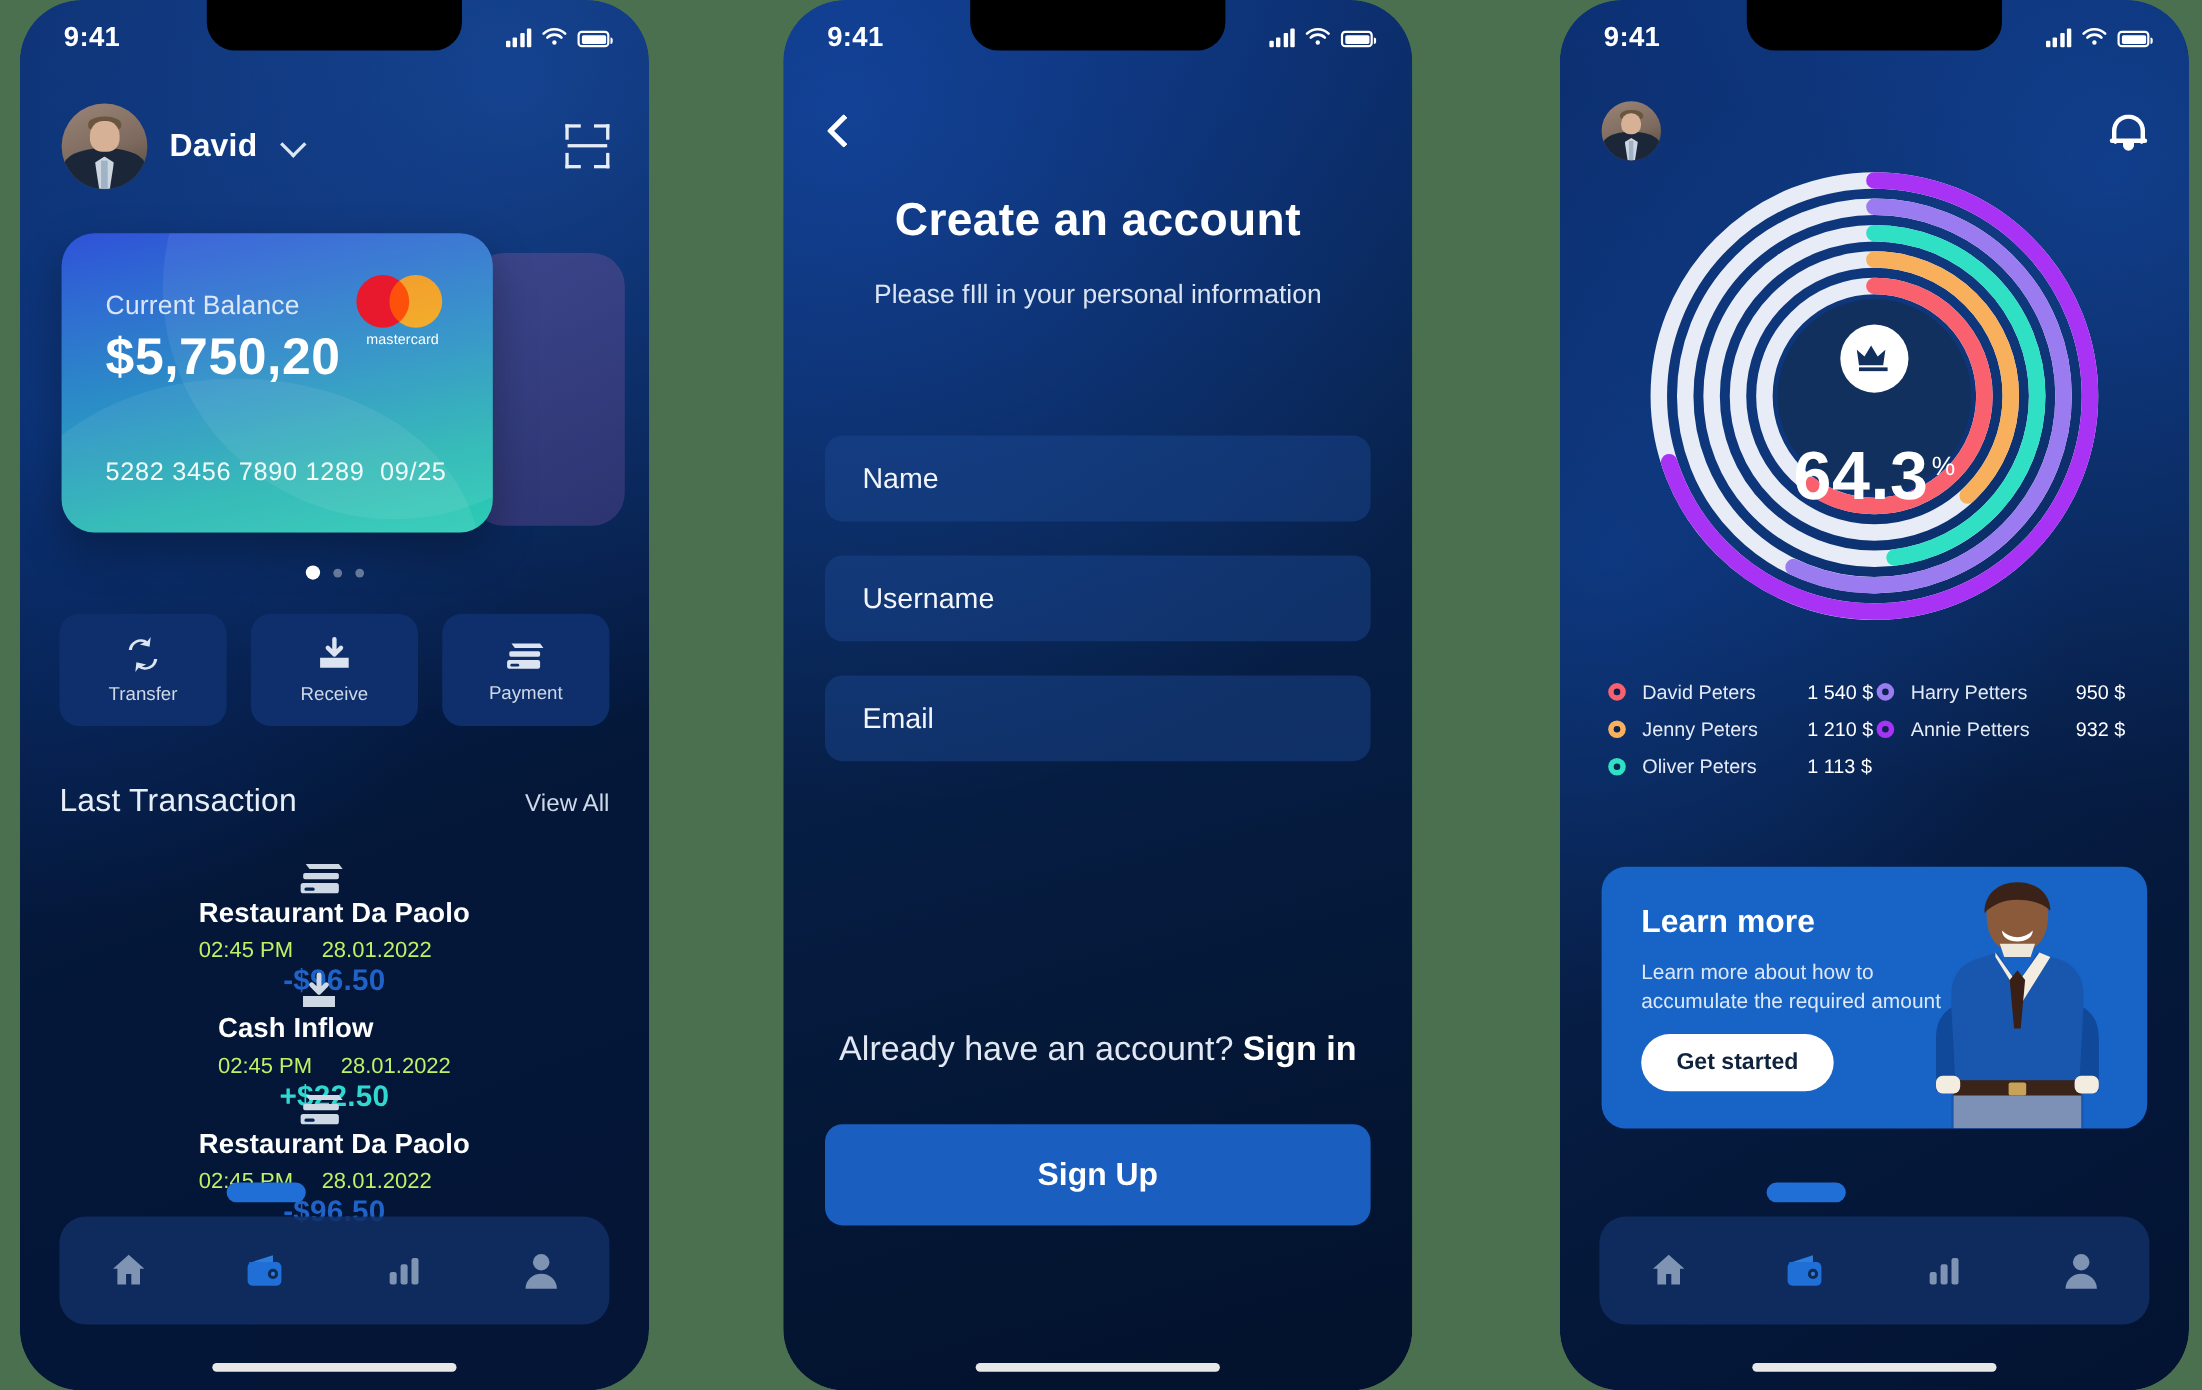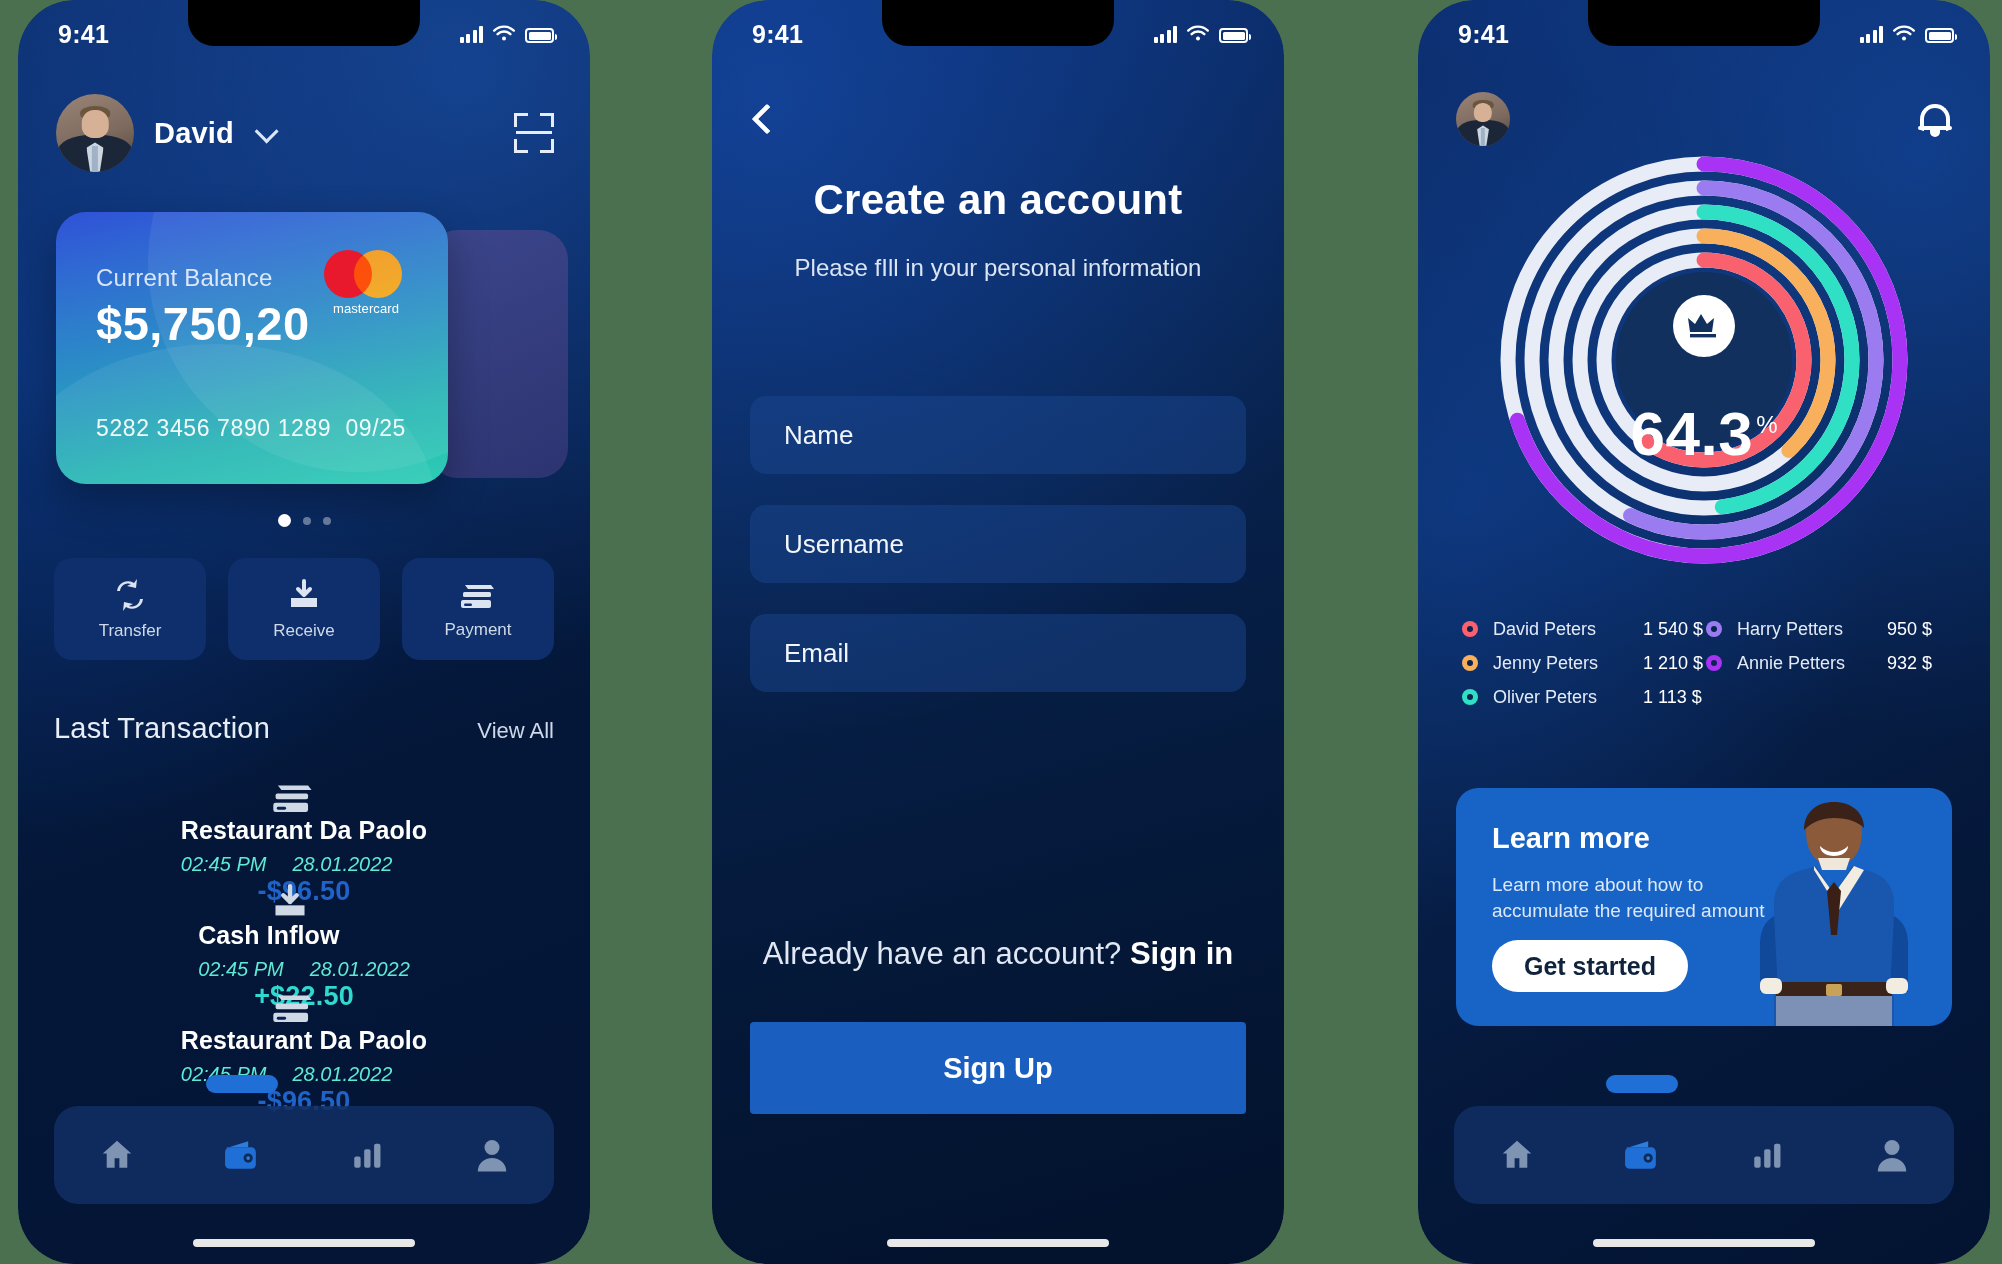--- a/index.html
+++ b/index.html
@@ -173,21 +173,21 @@
   .lt-title { font-size: 29px; color: #e8eef8; letter-spacing: .2px; }
   .lt-all { font-size: 22px; color: #cdd8e8; }
 
   .tx-list { position: absolute; top: 778px; left: 36px; right: 36px; z-index: 9; }
   .tx {
     display: flex; align-items: center; height: 105px; flex-direction: column;
   }
   .tx-ic { width: 66px; flex: none; display: flex; align-items: center; justify-content: flex-start; }
   .tx-mid { flex: 1; }
   .tx-name { font-size: 25px; font-weight: 700; color: #fff; margin-bottom: 8px; letter-spacing: .1px; }
-  .tx-meta { font-size: 20px; color: #5eead4; display: flex; gap: 26px; font-style: italic; }
+  .tx-meta { font-size: 20px; color: #bef264; display: flex; gap: 26px; }
   .tx-amt { font-size: 27px; font-weight: 700; letter-spacing: .2px; }
   .tx-amt.neg { color: #1f63c9; }
   .tx-amt.pos { color: #2fd9cf; }
 
   .navbar {
     position: absolute; bottom: 60px; left: 36px; right: 36px; height: 98px;
     border-radius: 24px; background: rgba(17,47,100,.86);
     display: flex; align-items: center; justify-content: space-around; z-index: 20;
   }
   .navbar .tab { width: 60px; height: 60px; display: flex; align-items: center; justify-content: center; position: relative; }
@@ -204,21 +204,21 @@
   .fields { position: absolute; top: 396px; left: 38px; right: 38px; z-index: 9; }
   .field {
     height: 78px; border-radius: 16px; background: rgba(28,72,145,.48);
     display: flex; align-items: center; padding: 0 34px; margin-bottom: 31px;
   }
   .field span { font-size: 26px; color: #f2f6fc; }
   .p2-signin { position: absolute; bottom: 292px; left: 0; right: 0; text-align: center; font-size: 31px; color: #e1e8f4; z-index: 9; }
   .p2-signin b { font-weight: 700; color: #fff; }
   .p2-cta {
     position: absolute; bottom: 150px; left: 38px; right: 38px; height: 92px;
-    border-radius: 4px; background: #1a5fc0;
+    border-radius: 16px; background: #1a5fc0;
     display: flex; align-items: center; justify-content: center;
     font-size: 29px; font-weight: 700; color: #fff; z-index: 9;
   }
 
   
   .p3-header { position: absolute; top: 92px; left: 38px; right: 38px; display: flex; align-items: center; justify-content: space-between; z-index: 10; }
   .avatar-sm { width: 54px; height: 54px; }
   .bell { width: 34px; height: 40px; position: relative; }
   .bell .b {
     position: absolute; left: 2px; top: 5px; width: 30px; height: 27px;
@@ -239,21 +239,21 @@
 
   .learn {
     position: absolute; top: 788px; left: 38px; right: 38px; height: 238px;
     border-radius: 22px; background: #1863c6; overflow: hidden; z-index: 9;
   }
   .learn-t { position: absolute; left: 36px; top: 34px; font-size: 29px; font-weight: 700; color: #fff; }
   .learn-d { position: absolute; left: 36px; top: 84px; width: 300px; font-size: 19px; line-height: 1.35; color: #dce8f8; }
   .learn-btn {
     position: absolute; left: 36px; bottom: 34px; height: 52px; padding: 0 32px;
     border-radius: 26px; background: #fff; display: flex; align-items: center; justify-content: center;
-    font-size: 25px; font-weight: 700; color: #10233d;
+    font-size: 21px; font-weight: 700; color: #10233d;
   }
   .learn-ill { position: absolute; right: 18px; bottom: 0; width: 200px; height: 230px; }
 </style>
 </head>
 <body>
 
 <div class="stage">
 
   <div class="phone" id="phone1">
     <div class="screen bg1"></div>

